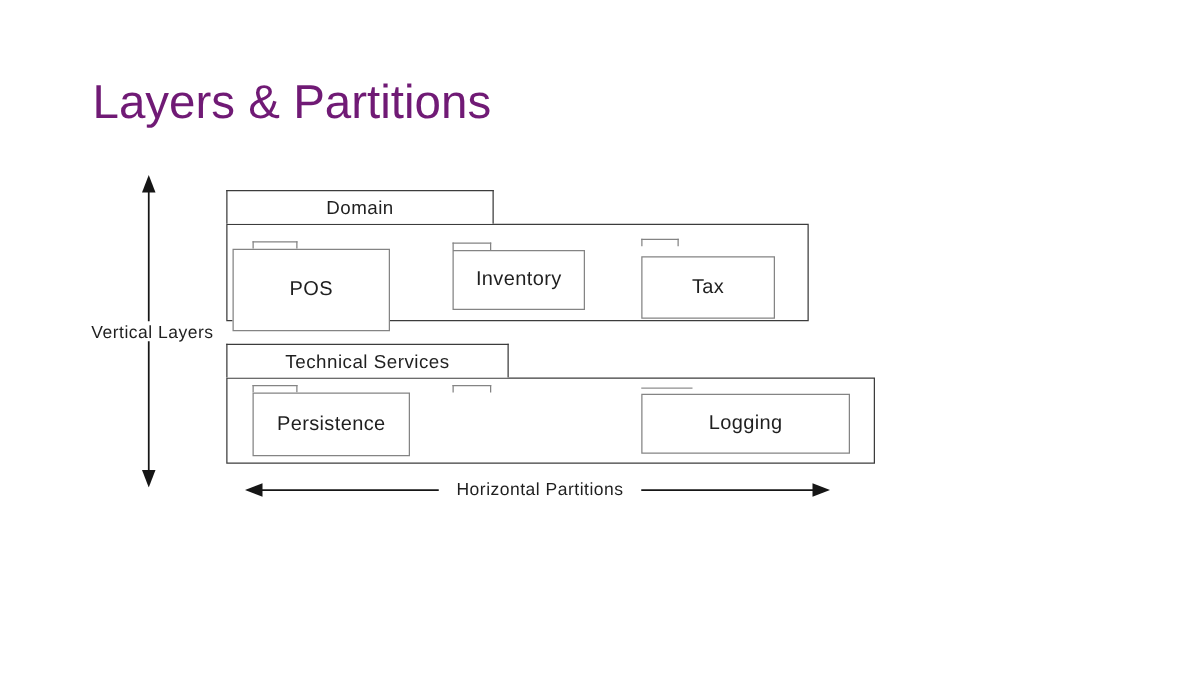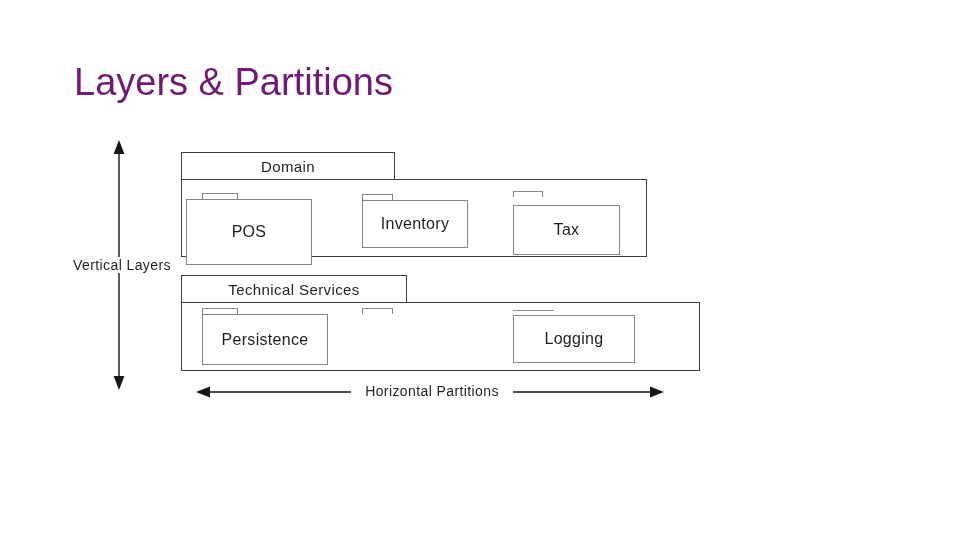--- a/index.html
+++ b/index.html
@@ -55,21 +55,21 @@
   #tax-body{left:513px;top:205px;width:107px;height:50px;}
 
   
   #ts-tab{left:181px;top:275px;width:226px;height:27px;}
   #ts-body{left:181px;top:302px;width:519px;height:69px;}
   #persistence-tab{left:202px;top:308px;width:36px;height:6px;}
   #persistence-body{left:202px;top:314px;width:126px;height:51px;}
   #security-tab{left:362px;top:308px;width:31px;height:6px;}
   #security-body{left:362px;top:314px;width:101px;height:49px;}
   #logging-tabline{left:513px;top:310px;width:41px;height:1px;background:#8f8f8f;}
-  #logging-body{left:513px;top:315px;width:122px;height:48px;}
+  #logging-body{left:513px;top:315px;width:167px;height:48px;}
 </style>
 </head>
 <body>
 
 <div id="slide">
 
   <div id="title" class="abs">Layers &amp; Partitions</div>
 
   <svg id="vertical-arrow" class="abs" width="16" height="250" viewBox="0 0 16 250">
     <line class="arrow-line" x1="8" y1="13" x2="8" y2="237"></line>

